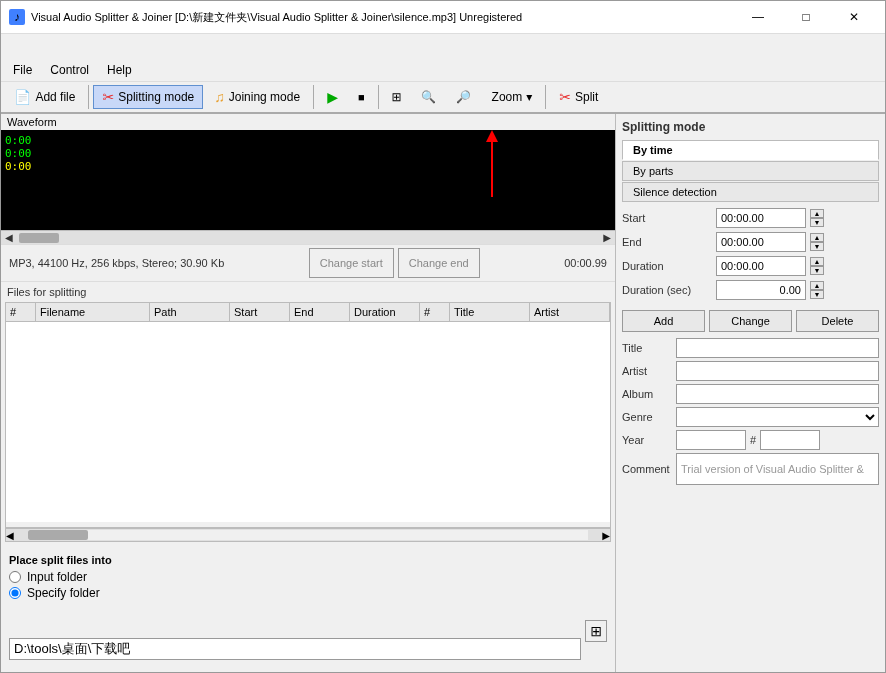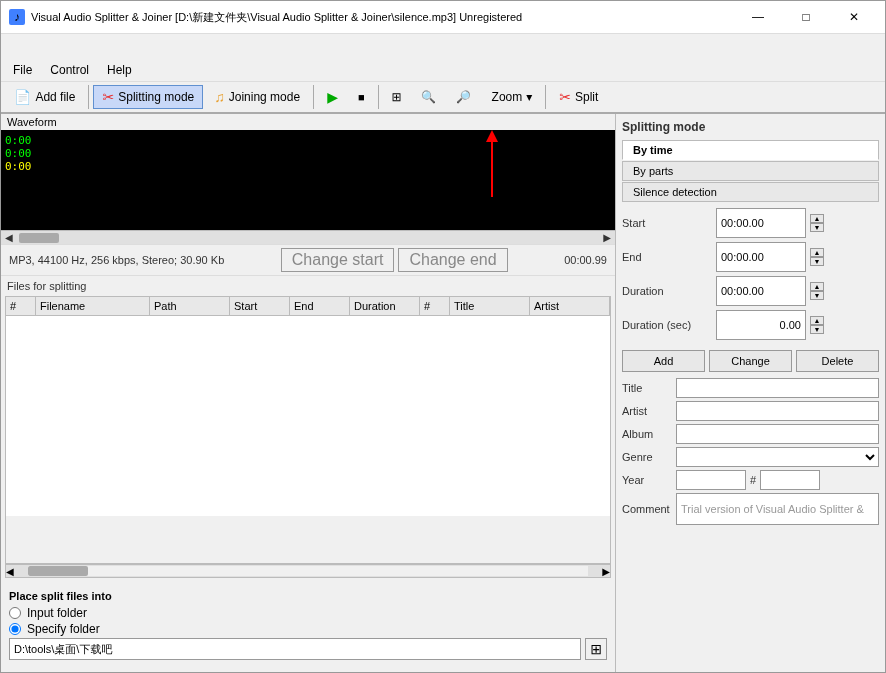--- a/index.html
+++ b/index.html
@@ -43,56 +43,56 @@
     
     
     .waveform-scroll { height: 14px; background: #e0e0e0; border-top: 1px solid #bbb; display: flex; align-items: center; padding: 0 2px; }
     .scroll-thumb { width: 40px; height: 10px; background: #aaa; border-radius: 2px; margin-left: 4px; }
     .scroll-arrows { font-size: 10px; padding: 0 2px; cursor: pointer; color: #333; }
     
     
     .file-info-bar { display: flex; align-items: center; justify-content: space-between; padding: 3px 8px; background: #f0f0f0; border-top: 1px solid #ddd; border-bottom: 1px solid #ddd; }
     .file-info-text { font-size: 11px; color: #333; }
     .file-info-btns { display: flex; gap: 4px; }
-    .info-btn { padding: 2px 10px; font-size: 16px; border: 1px solid #999; background: #f0f0f0; cursor: pointer; color: #888; }
+    .info-btn { padding: 8px 10px; font-size: 11px; border: 1px solid #999; background: #f0f0f0; cursor: pointer; color: #888; }
     .file-time { font-size: 11px; color: #333; }
     
     
     .files-label { padding: 4px 6px; font-size: 11px; color: #333; }
     .files-table { flex: 1; overflow: hidden; border: 1px solid #bbb; margin: 0 4px; }
     .files-table-header { display: grid; grid-template-columns: 30px 1fr 80px 60px 60px 70px 30px 80px 80px; background: #e8e8e8; border-bottom: 1px solid #bbb; }
     .files-table-header-cell { padding: 3px 4px; font-size: 11px; border-right: 1px solid #bbb; font-weight: normal; }
     .files-table-body { height: 200px; background: #fff; }
     
     
     .bottom-scroll { height: 14px; background: #e0e0e0; margin: 0 4px; border: 1px solid #bbb; display: flex; align-items: center; }
     .bottom-scroll-track { flex: 1; height: 10px; background: #f0f0f0; margin: 0 14px; }
     .bottom-scroll-thumb { width: 60px; height: 10px; background: #aaa; border-radius: 2px; }
     
     
     .place-split { padding: 12px 8px; }
     .place-split-title { font-size: 11px; font-weight: bold; margin-bottom: 4px; }
     .radio-row { display: flex; align-items: center; gap: 6px; margin-bottom: 2px; font-size: 11px; }
     .folder-row { display: flex; align-items: center; gap: 4px; }
-    .folder-input { flex: 1; height: 22px; border: 1px solid #999; padding: 2px 4px; font-size: 11px; background: #fff; }
+    .folder-input { flex: 1; height: 22px; border: 1px solid #999; padding: 2px 4px; font-size: 13px; background: #fff; margin-top: 36px; }
     .folder-browse { width: 22px; height: 22px; background: #f0f0f0; border: 1px solid #999; cursor: pointer; display: flex; align-items: center; justify-content: center; font-size: 14px; }
     
     
     .right-panel { width: 270px; border-left: 1px solid #bbb; background: #f0f0f0; display: flex; flex-direction: column; padding: 6px; overflow-y: auto; }
     .right-title { font-size: 12px; font-weight: bold; margin-bottom: 6px; color: #333; }
     
     
     .tabs { display: flex; gap: 1px; margin-bottom: 6px; flex-direction: column; }
     .tab { padding: 3px 10px; font-size: 11px; border: 1px solid #bbb; background: #e8e8e8; cursor: pointer; }
     .tab.active { background: #fff; border-bottom-color: #fff; font-weight: bold; }
     
     
     .form-row { display: flex; align-items: center; margin-bottom: 4px; gap: 4px; }
     .form-label { width: 90px; font-size: 11px; color: #333; flex-shrink: 0; }
-    .form-input { width: 90px; height: 30px; border: 1px solid #999; padding: 1px 4px; font-size: 11px; background: #fff; }
+    .form-input { width: 90px; height: 20px; border: 1px solid #999; padding: 1px 4px; font-size: 11px; background: #fff; }
     .spin-btns { display: flex; flex-direction: column; }
     .spin-btn { width: 14px; height: 9px; border: 1px solid #999; background: #e8e8e8; cursor: pointer; font-size: 7px; display: flex; align-items: center; justify-content: center; line-height: 1; }
     
     
     .action-btns { display: flex; gap: 4px; margin: 6px 0; }
     .action-btn { flex: 1; padding: 4px 6px; font-size: 11px; border: 1px solid #999; background: #e8e8e8; cursor: pointer; text-align: center; }
     
     
     .section-label { font-size: 11px; font-weight: bold; color: #333; margin: 4px 0 2px 0; }
     .tag-row { display: flex; align-items: center; margin-bottom: 3px; gap: 4px; }

